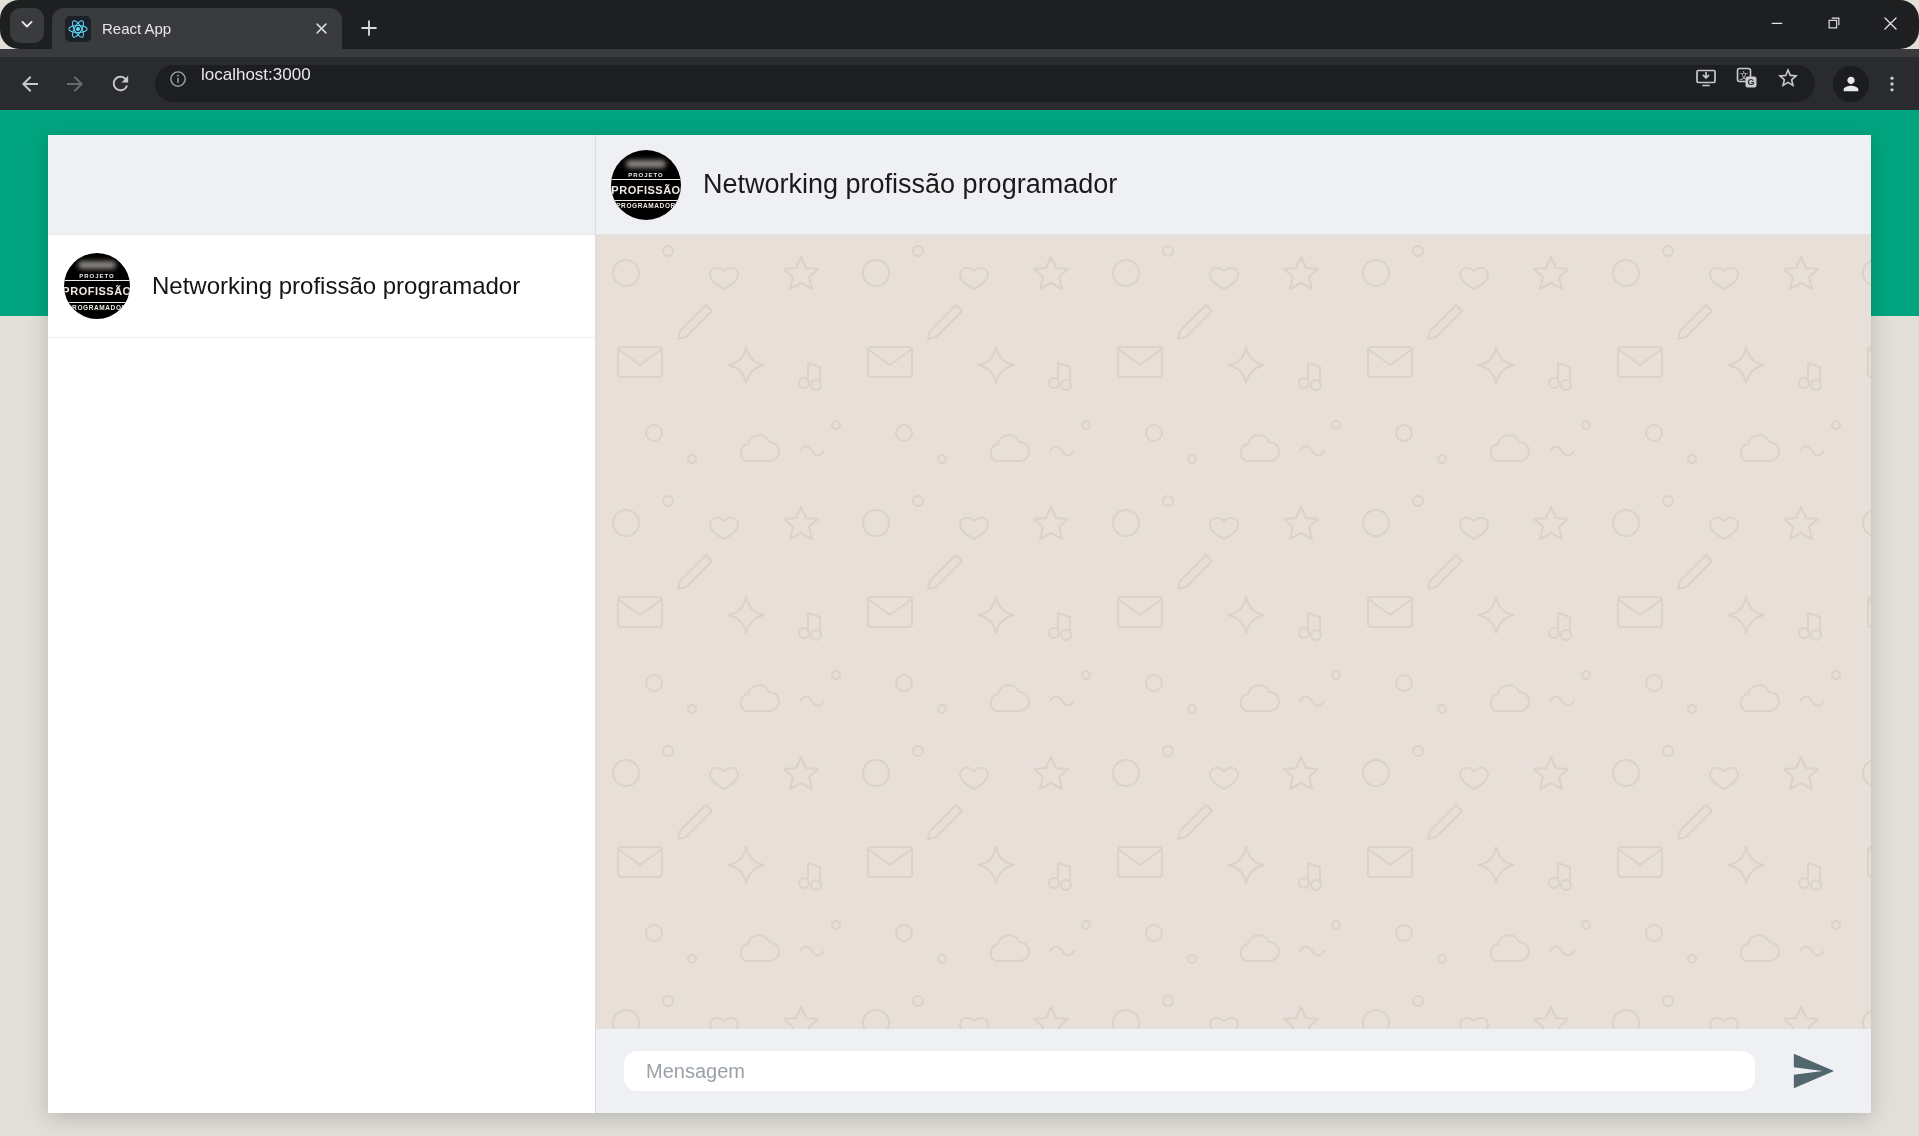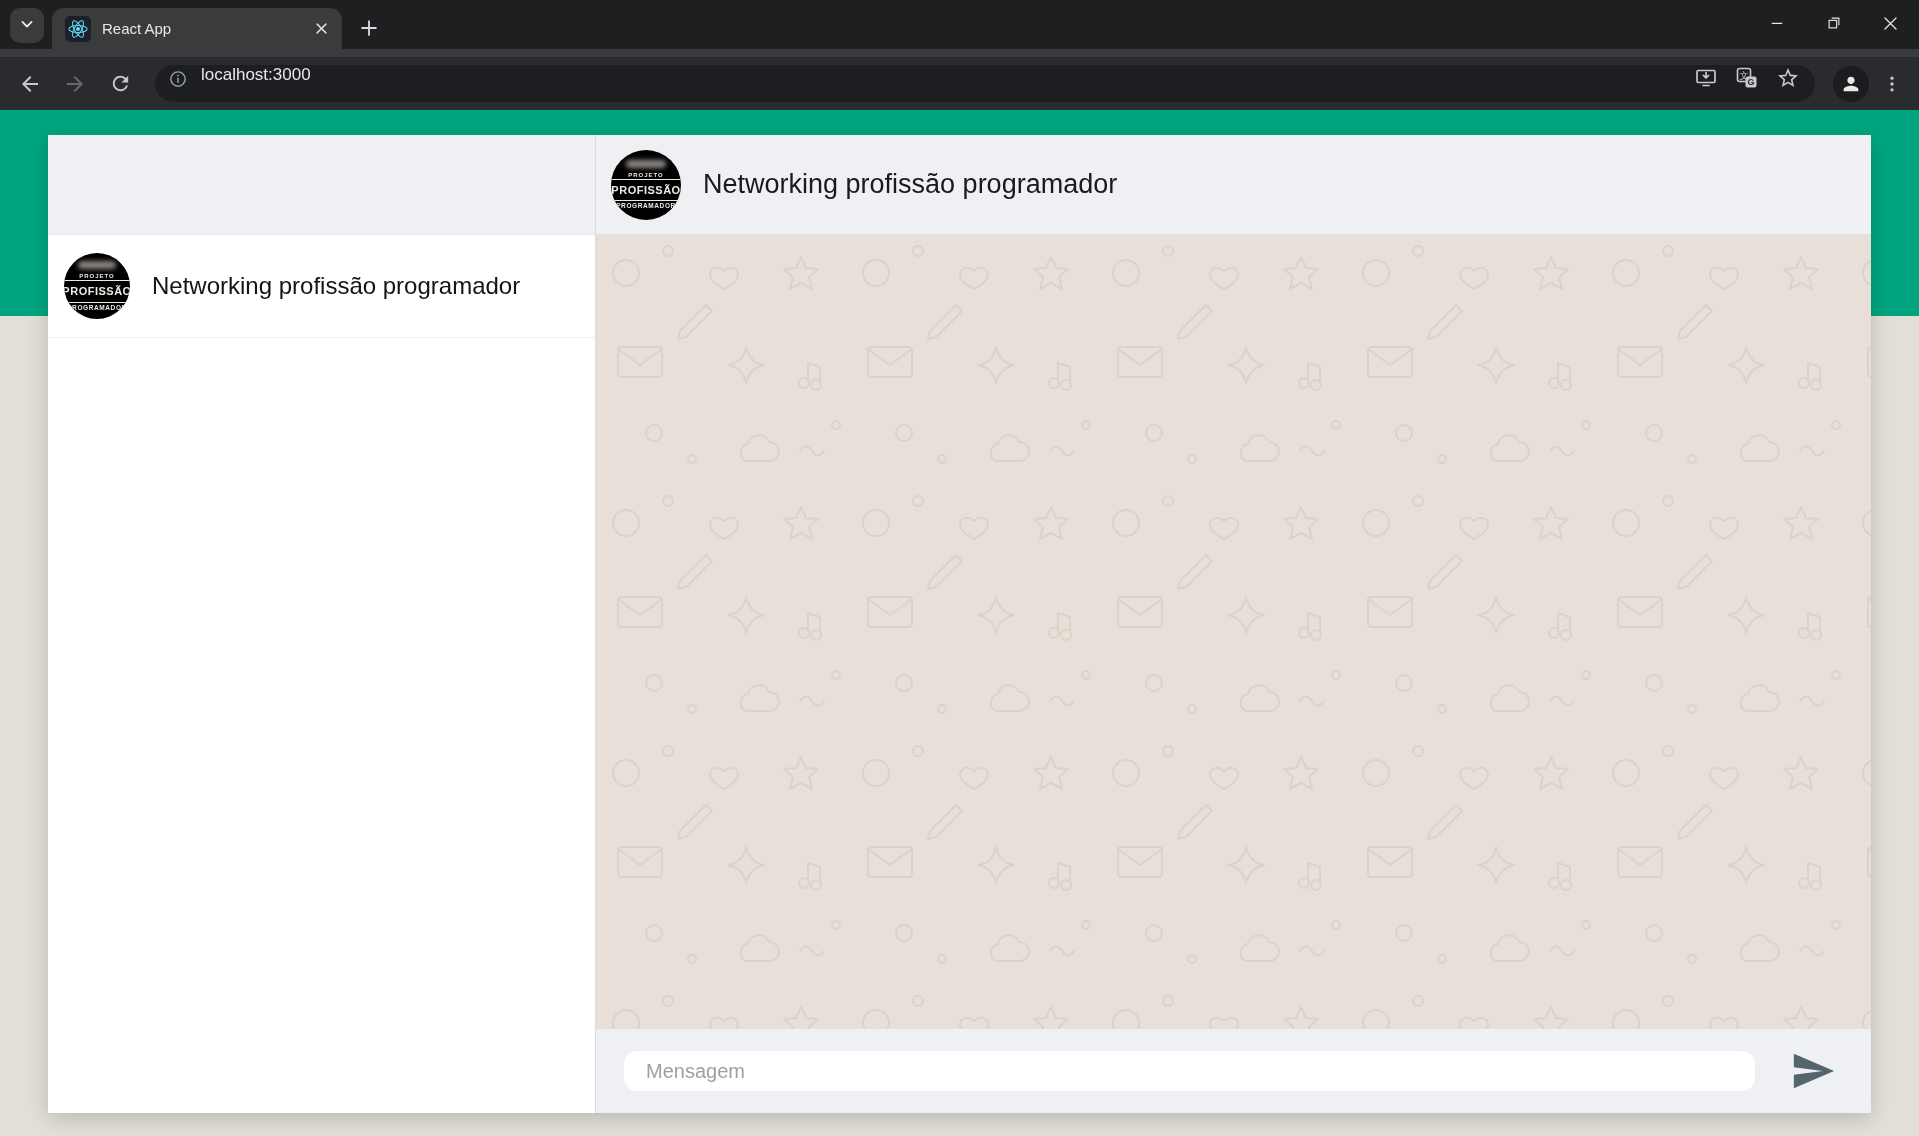--- a/index.html
+++ b/index.html
@@ -1,20 +1,20 @@
 <!DOCTYPE html>
 <html><head>
 <meta charset="utf-8">
 <style>
   * { margin:0; padding:0; box-sizing:border-box; }
   html,body { width:1919px; height:1136px; overflow:hidden; }
   body { font-family:"Liberation Sans","DejaVu Sans",sans-serif; background:#e1dfd8; position:relative; }
 
   
-  .tabstrip { position:absolute; top:0; left:0; right:0; height:49px; background:#1e1f21; }
+  .tabstrip { position:absolute; top:0; left:0; right:0; height:49px; background:#1e1f21;border-radius:19px; }
   .tab-search-btn { position:absolute; left:10px; top:8px; width:34px; height:35px;
     background:#3a3b3d; border-radius:10px; display:flex; align-items:center; justify-content:center; cursor:pointer; }
   .tab { position:absolute; left:52px; top:8px; width:290px; height:41px; background:#3a3b3d;
     border-radius:12px 12px 0 0; display:flex; align-items:center; padding:0 10px 0 13px; cursor:pointer; }
   .favicon { width:26px; height:26px; background:#1c2129; border-radius:5px;
     display:flex; align-items:center; justify-content:center; flex:none; }
   .tab-title { margin-left:11px; flex:1; font-size:15px; color:#e7e8ea; white-space:nowrap; overflow:hidden; }
   .tab-close { width:22px; height:22px; border-radius:50%; display:flex; align-items:center; justify-content:center; cursor:pointer; }
   .new-tab-btn { position:absolute; left:352px; top:11px; width:34px; height:34px;
     display:flex; align-items:center; justify-content:center; border-radius:50%; cursor:pointer; }

